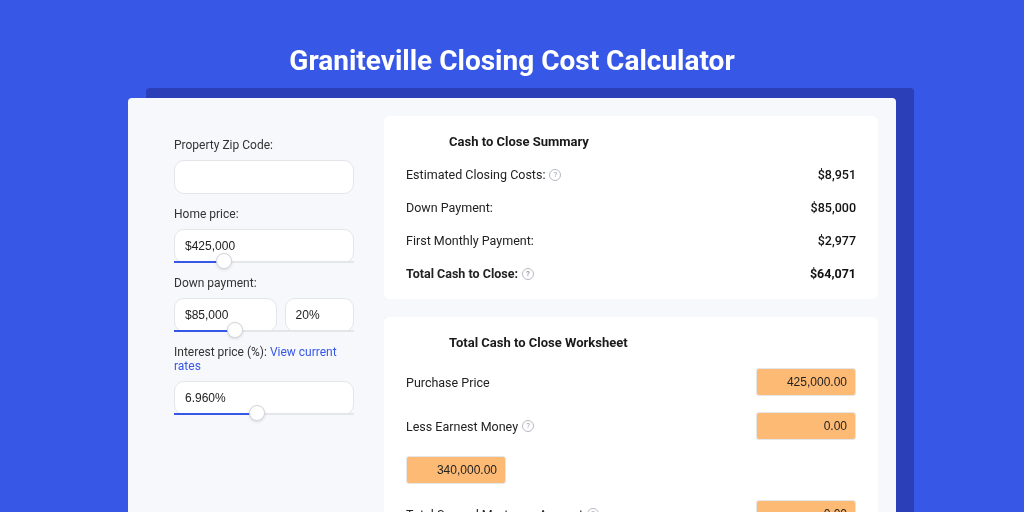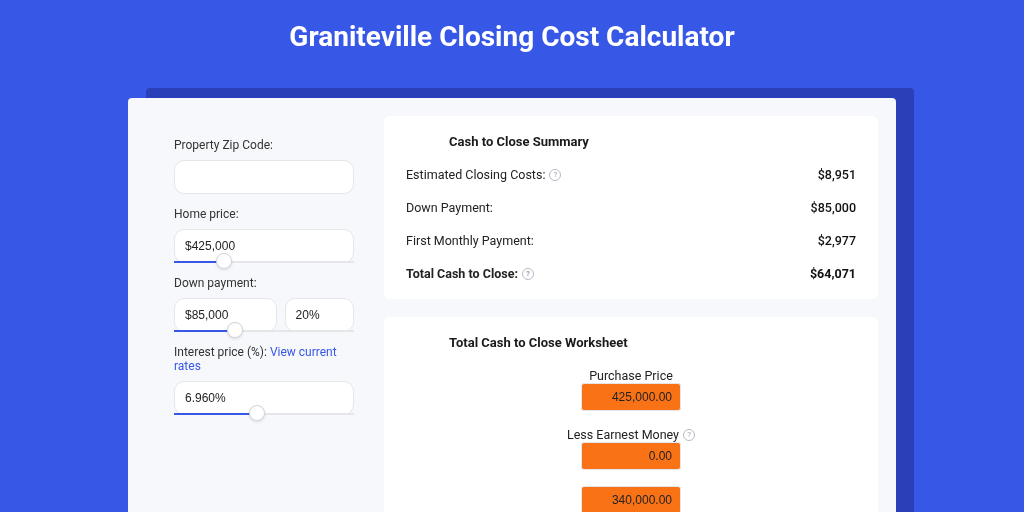--- a/index.html
+++ b/index.html
@@ -12,21 +12,21 @@
   .page {
     width: 1024px;
     height: 512px;
     position: relative;
   }
   h1.page-title {
     color: #fff;
     font-weight: 700;
     font-size: 28px;
     text-align: center;
-    padding-top: 20px;
+    padding-top: 44px;
   }
   .shadow-card {
     position: absolute;
     top: 88px;
     left: 146px;
     width: 768px;
     height: 600px;
     background: #2a3fb8;
     border-radius: 4px;
   }
@@ -135,33 +135,32 @@
     font-size: 8px;
     color: #9aa0ab;
     line-height: 1;
   }
   .ws-row {
     display: flex;
     justify-content: space-between;
     align-items: center;
     font-size: 12.5px;
     margin-bottom: 16px;
-    flex-direction: column;
   }
   .ws-row .ws-label { color: #222; display: flex; align-items: center; gap: 4px; }
   .ws-input {
     width: 100px;
     height: 28px;
     border: 1px solid #e4e6ea;
     border-radius: 3px;
     text-align: right;
     font-size: 12px;
     padding: 0 8px;
     color: #222;
-    background: #f97316;
+    background: #fdba74;
   }
   .link {
     color: #3757e6;
     font-size: 12px;
     cursor: pointer;
   }
 </style>
 </head>
 <body>
 

